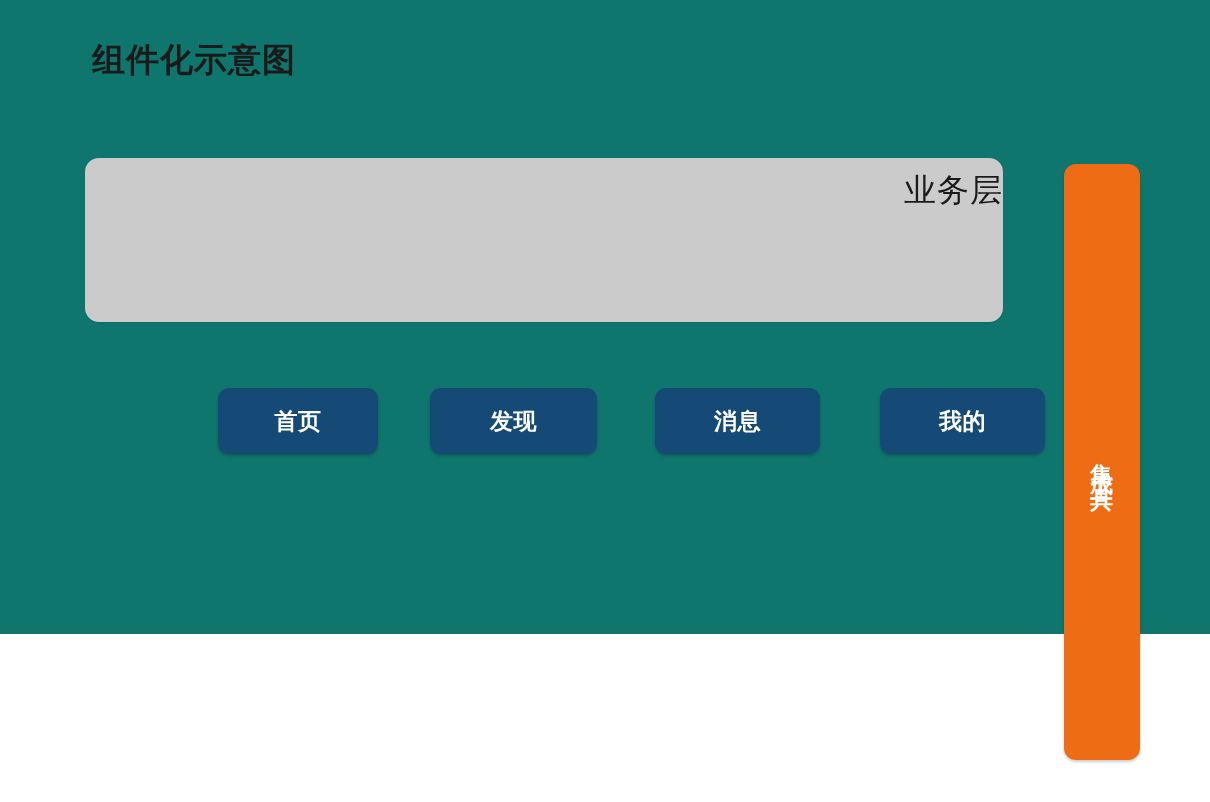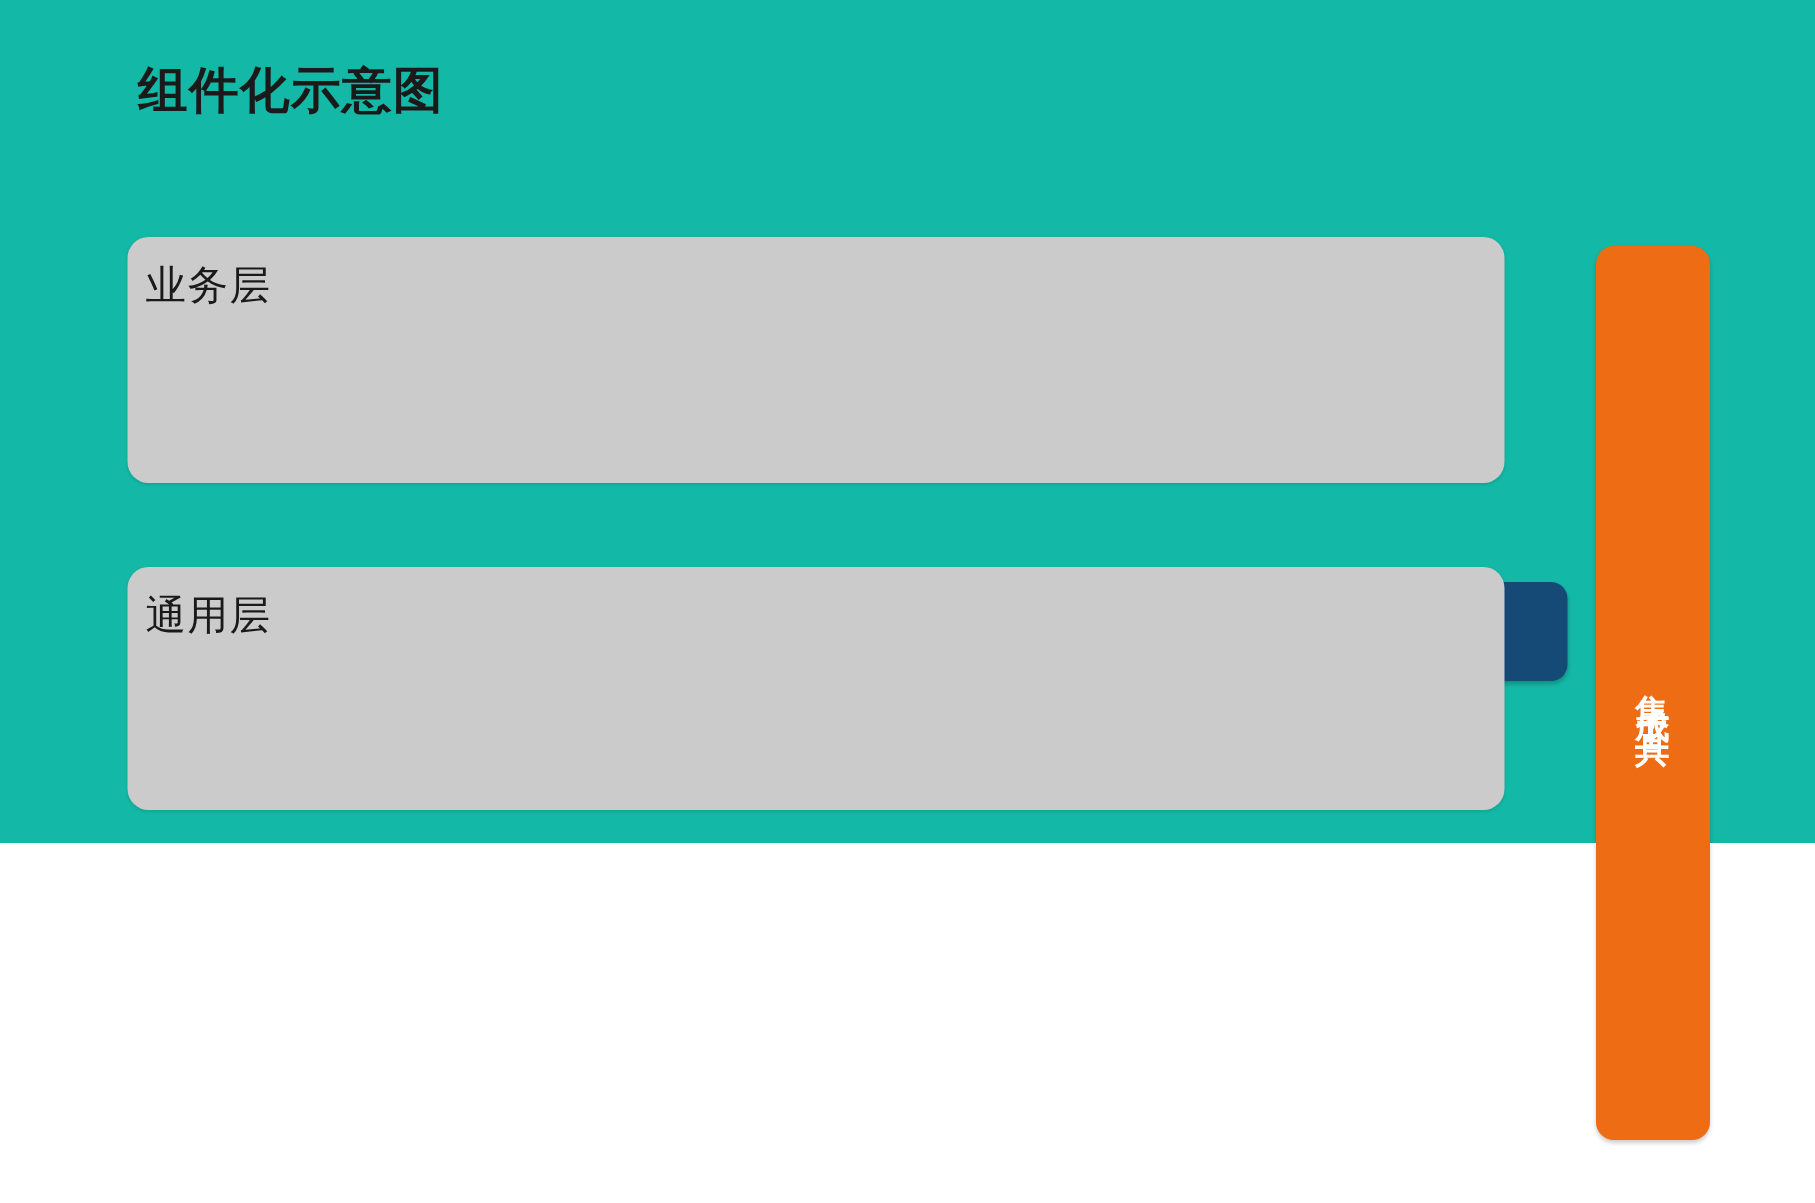--- a/index.html
+++ b/index.html
@@ -10,22 +10,22 @@
   body {
     width: 1210px;
     height: 802px;
     font-family: "Liberation Sans", "DejaVu Sans", sans-serif;
     overflow: hidden;
     position: relative;
   }
   #canvas {
     position: relative;
     width: 1210px;
-    height: 562px;
-    background: #14b8a6;
+    height: 634px;
+    background: #0f766e;
   }
 
   
   #diagram-title {
     position: absolute;
     left: 92px;
     top: 38px;
     font-size: 33px;
     font-weight: bold;
     color: #1a1a1a;
@@ -42,25 +42,25 @@
     background: #cbcbcb;
     border-radius: 14px;
     box-shadow: 0 1px 2px rgba(0,0,0,0.10);
   }
   #layer-business  { top: 158px; height: 164px; }
   #layer-common    { top: 378px; height: 162px; }
   #layer-base      { top: 602px; height: 160px; }
 
   .layer-title {
     position: absolute;
-    left: 12px;
+    left: 0;
     right: 0;
     top: 14px;
-    text-align: left;
-    font-size: 27px;
+    text-align: right;
+    font-size: 32px;
     font-weight: 500;
     color: #1a1a1a;
     line-height: 36px;
     letter-spacing: 1px;
   }
 
   
   .node {
     position: absolute;
     display: flex;
@@ -128,23 +128,19 @@
       <span>发现</span>
     </div>
     <div class="node node-blue" id="node-message">
       <span>消息</span>
     </div>
     <div class="node node-blue" id="node-mine">
       <span>我的</span>
     </div>
   </div>
 
-  <div class="layer-band row-common" id="layer-common">
-    <div class="layer-title">通用层</div>
-
-  </div>
 
 
   <div id="integration-tools">
     <span class="vlabel">集成工具</span>
   </div>
 
 </div>
 
 </body></html>

